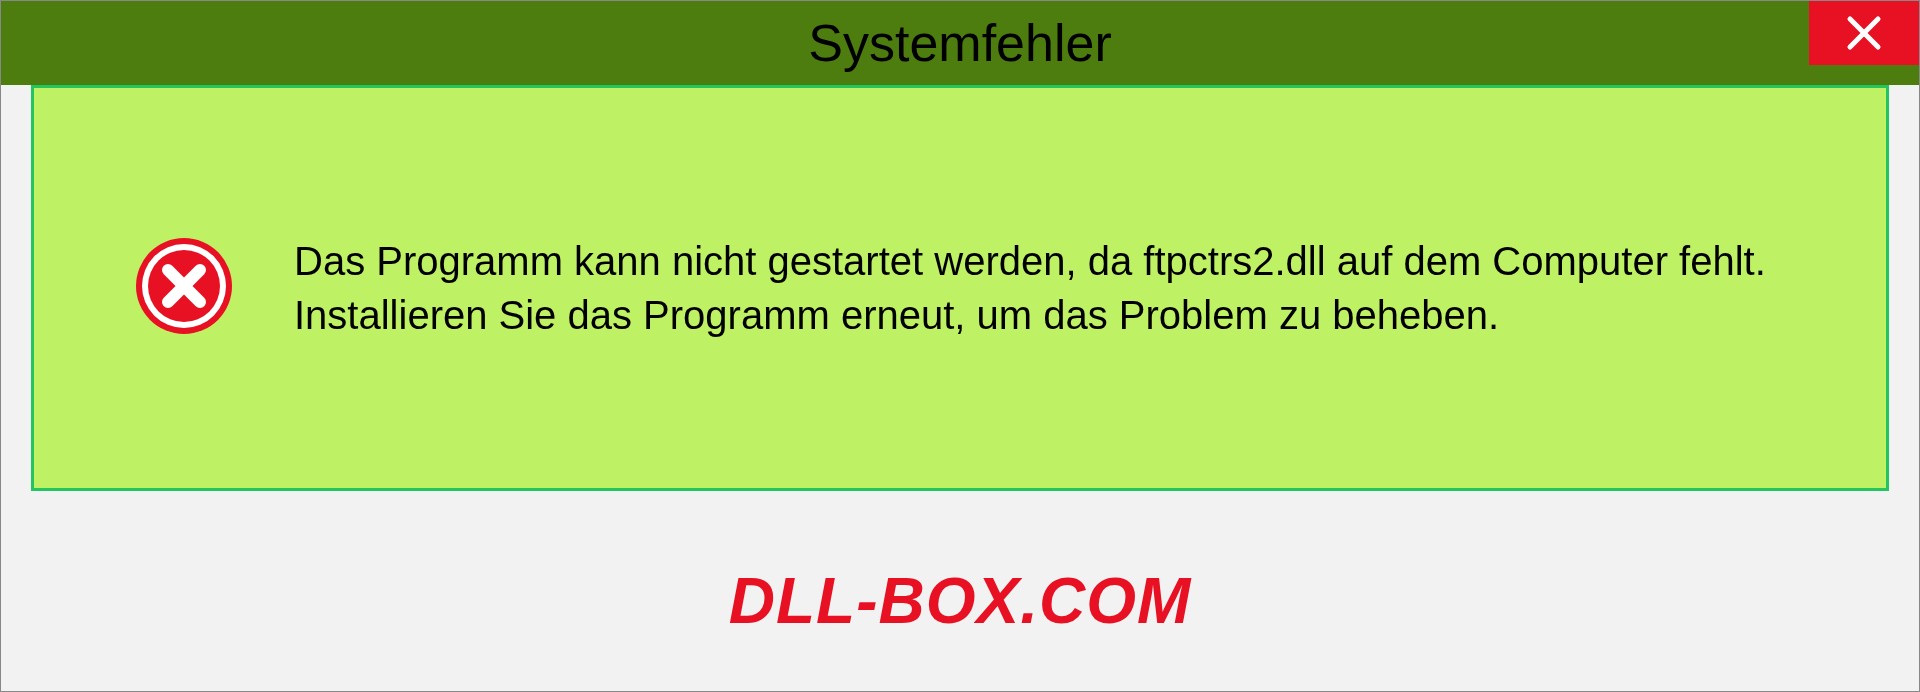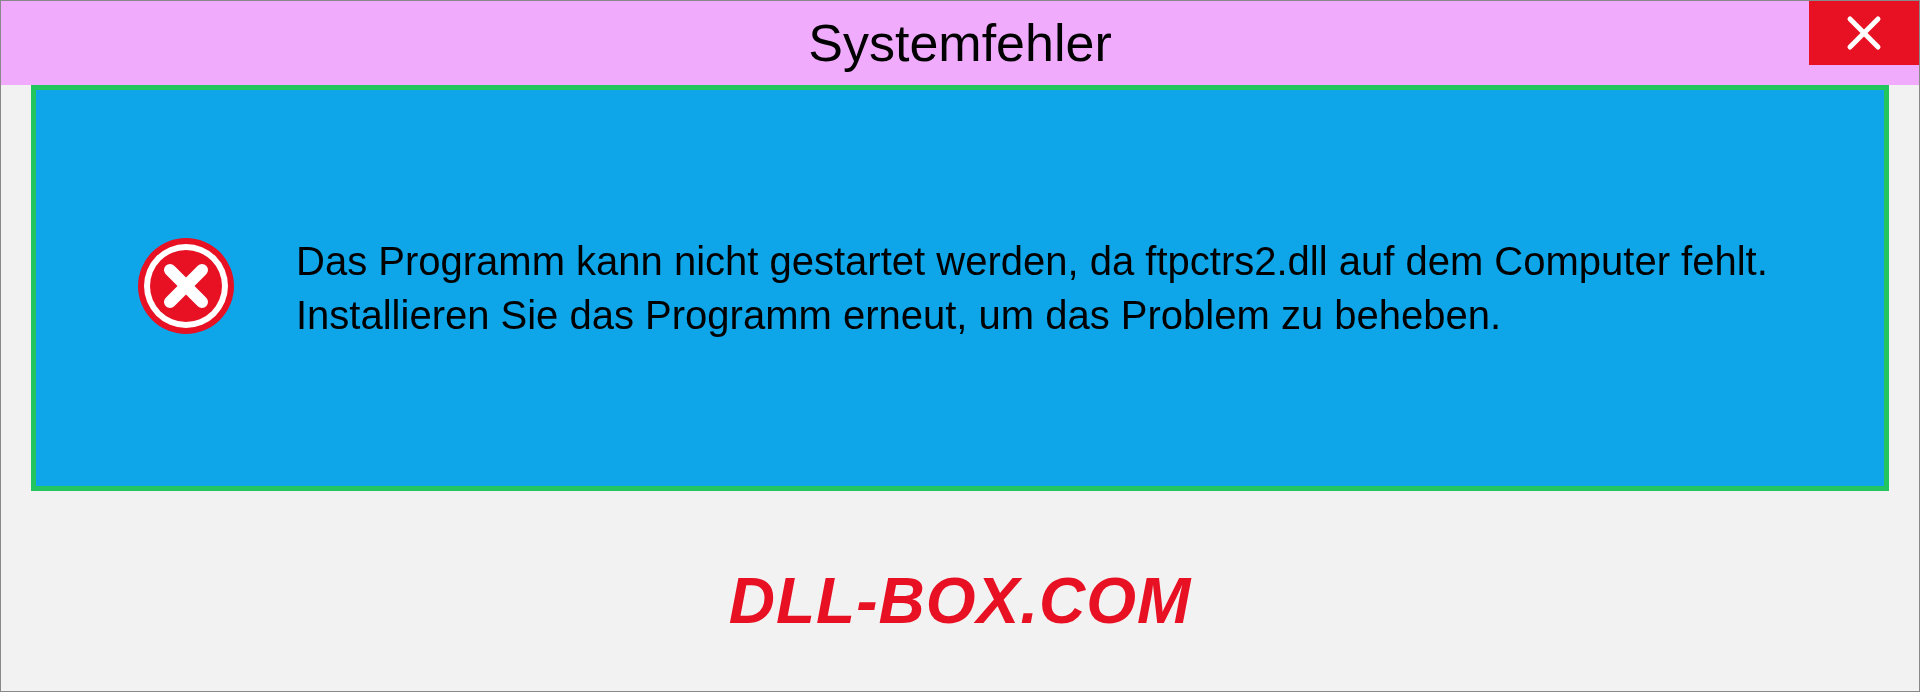--- a/index.html
+++ b/index.html
@@ -22,21 +22,21 @@
       border: 1px solid #888;
       display: flex;
       flex-direction: column;
     }
     .title-bar {
       height: 84px;
       display: flex;
       align-items: center;
       justify-content: center;
       position: relative;
-      background: #f0abfc;
+      background: #4d7c0f;
     }
     .title-text {
       font-size: 52px;
       font-weight: normal;
       color: #000;
     }
     .close-button {
       position: absolute;
       right: 0;
       top: 0;
@@ -50,22 +50,22 @@
     }
     .close-button svg {
       width: 40px;
       height: 40px;
     }
     .content-area {
       flex: 1;
       padding: 0 30px;
     }
     .message-panel {
-      background: #0ea5e9;
-      border: 5px solid #22c55e;
+      background: #bef264;
+      border: 3px solid #22c55e;
       height: 406px;
       display: flex;
       align-items: center;
       padding: 40px 60px 40px 100px;
     }
     .error-icon-wrap {
       flex-shrink: 0;
       margin-right: 60px;
     }
     .error-icon-wrap svg {

